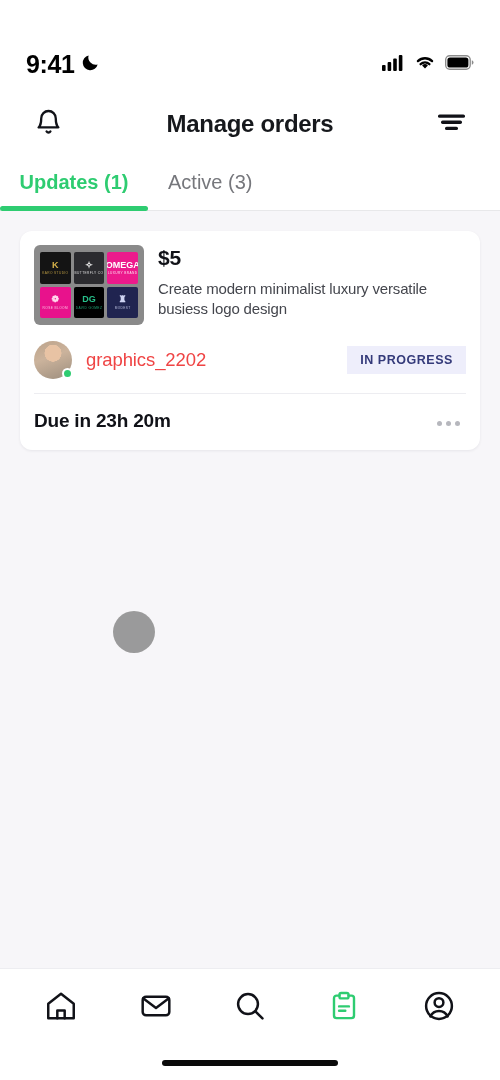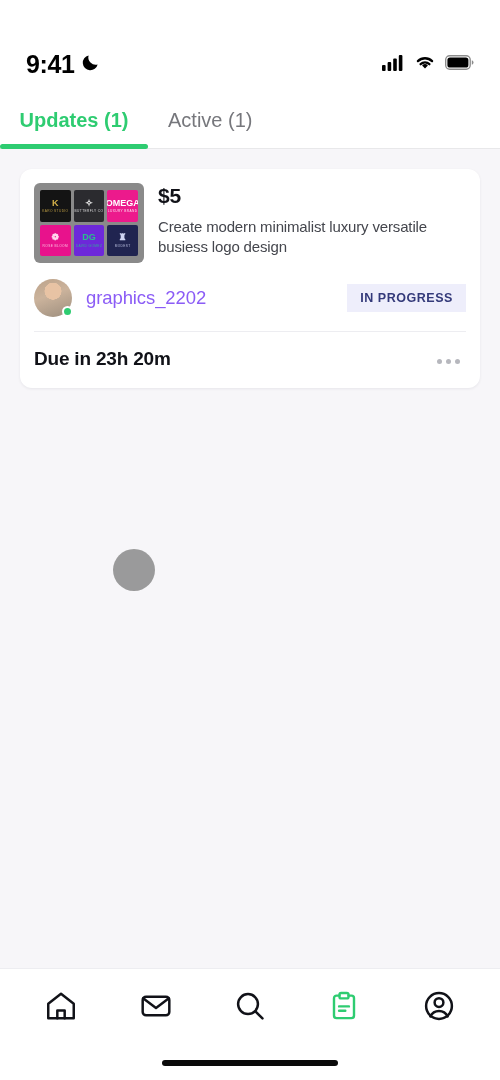--- a/index.html
+++ b/index.html
@@ -108,21 +108,21 @@
     background:
       radial-gradient(circle at 50% 32%, #e8c3a4 0 26%, rgba(232,195,164,0) 27%),
       linear-gradient(160deg,#bda38a 0%,#cbb39c 42%,#9d8e7e 100%);
     overflow:hidden;
   }
   .online-dot {
     position:absolute; right:-1px; bottom:0px;
     width:11px; height:11px; border-radius:50%;
     background:#2ecc71; border:2px solid #ffffff;
   }
-  .seller-name { font-size:18.5px; color:#8b5cf6; letter-spacing:-0.1px; }
+  .seller-name { font-size:18.5px; color:#ef4444; letter-spacing:-0.1px; }
   .badge {
     background:#eeeefb; color:#343a7a;
     font-size:12.5px; font-weight:bold; letter-spacing:0.55px;
     padding:7px 13px; border-radius:0; white-space:nowrap;
   }
 
   
   .due-row {
     display:flex; align-items:flex-end; justify-content:space-between;
     padding:16px 0 18px 0;
@@ -184,27 +184,47 @@
       <span>
         <svg width="29" height="15" viewBox="0 0 29 15">
           <rect x="0.7" y="0.7" width="24.5" height="13.6" rx="4" stroke="#000" stroke-width="1.4" fill="none" opacity="0.45"></rect>
           <rect x="2.4" y="2.4" width="21" height="10.2" rx="2.6" fill="#000"></rect>
           <path d="M26.8 5.2v4.6a2.4 2.4 0 0 0 0-4.6Z" fill="#000" opacity="0.45"></path>
         </svg>
       </span>
     </div>
   </div>
 
+  <div class="appbar">
+    <div class="icon-btn">
+      <span>
+        <svg width="29" height="29" viewBox="0 0 24 24" fill="none" stroke="#111218" stroke-width="1.9" stroke-linecap="round" stroke-linejoin="round">
+          <path d="M18 8.5a6 6 0 1 0-12 0c0 6-2.2 7.5-2.2 7.5h16.4S18 14.5 18 8.5"></path>
+          <path d="M10.4 19.4a1.9 1.9 0 0 0 3.2 0"></path>
+        </svg>
+      </span>
+    </div>
+    <div class="appbar-title">Manage orders</div>
+    <div class="icon-btn">
+      <span>
+        <svg width="31" height="24" viewBox="0 0 31 24">
+          <rect x="2" y="4.5" width="27" height="3.3" rx="1.6" fill="#111218"></rect>
+          <rect x="5" y="10.6" width="21" height="3.3" rx="1.6" fill="#111218"></rect>
+          <rect x="9" y="16.7" width="13" height="3.3" rx="1.6" fill="#111218"></rect>
+        </svg>
+      </span>
+    </div>
+  </div>
 
   <div class="tabs">
     <div class="tab active">
       <span>Updates (1)</span>
     </div>
     <div class="tab">
-      <span>Active (1)</span>
+      <span>Active (3)</span>
     </div>
   </div>
 
   <div class="body">
 
     <div class="card">
 
       <div class="card-top">
 
         <div class="thumb">
@@ -217,21 +237,21 @@
             <span class="logo-sub">BUTTERFLY CO</span>
           </div>
           <div class="logo-cell" style="background:#ec1a8c;color:#ffffff">
             <span class="logo-mark">OMEGA</span>
             <span class="logo-sub">LUXURY BRAND</span>
           </div>
           <div class="logo-cell" style="background:#e8128c;color:#ffd7ec">
             <span class="logo-mark">❁</span>
             <span class="logo-sub">ROSE BLOOM</span>
           </div>
-          <div class="logo-cell" style="background:#6d28d9;color:#27c08a">
+          <div class="logo-cell" style="background:#000000;color:#27c08a">
             <span class="logo-mark">DG</span>
             <span class="logo-sub">DAVID GOMEZ</span>
           </div>
           <div class="logo-cell" style="background:#202450;color:#cfd4f2">
             <span class="logo-mark">♜</span>
             <span class="logo-sub">MODEST</span>
           </div>
         </div>
 
         <div class="card-info">

